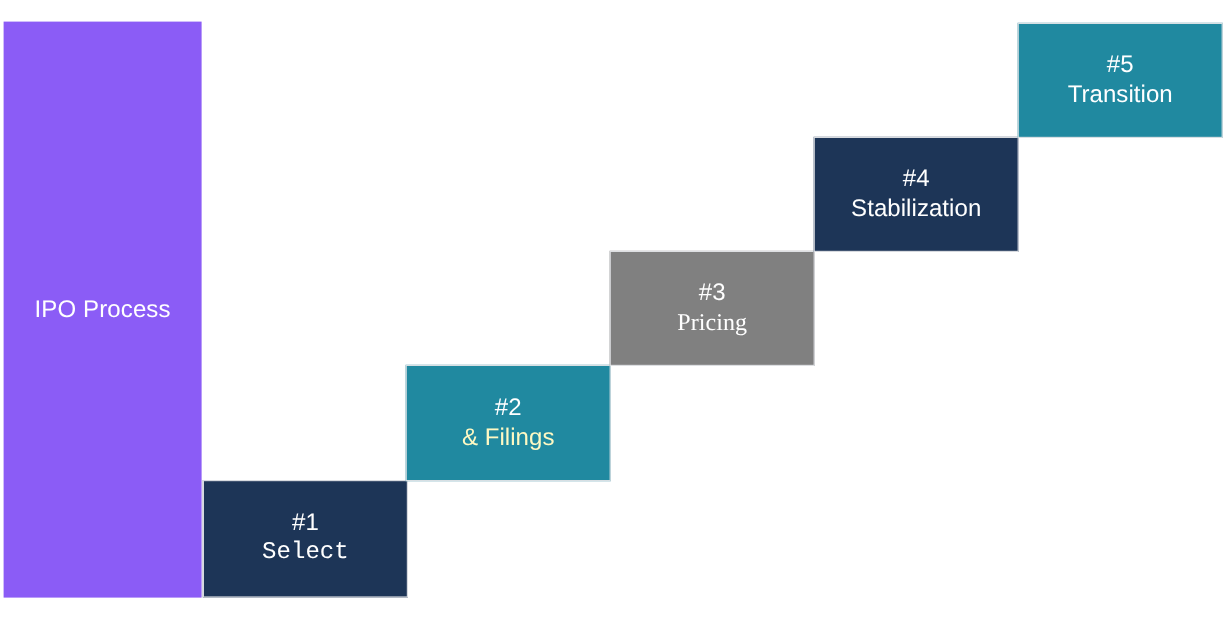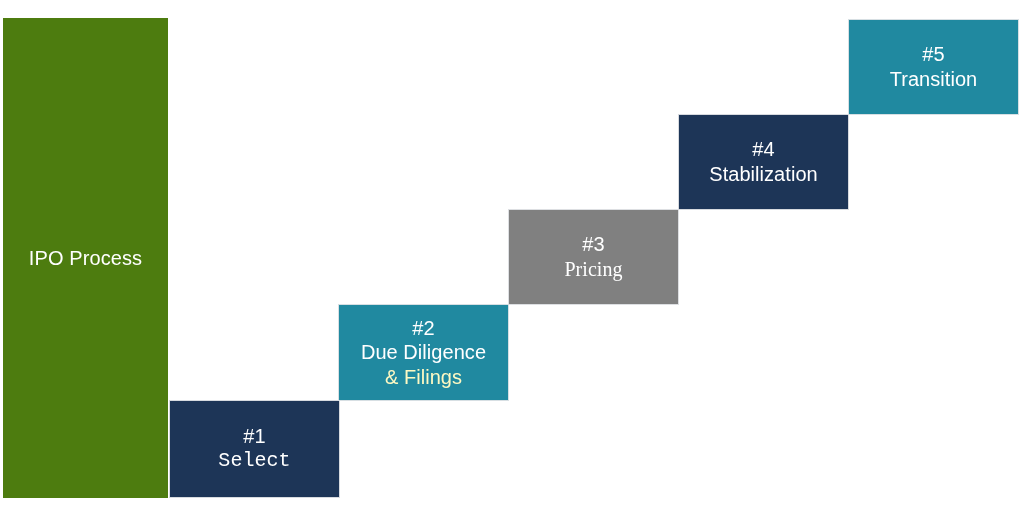--- a/index.html
+++ b/index.html
@@ -60,32 +60,31 @@
   #step-2 { left: 338px; top: 304px; width: 171px; height: 97px; }
   #step-3 { left: 508px; top: 209px; width: 171px; height: 96px; }
   #step-4 { left: 678px; top: 114px; width: 171px; height: 96px; }
   #step-5 { left: 848px; top: 19px; width: 171px; height: 96px; }
 </style>
 </head>
 <body>
 
 <div id="canvas" style="background: rgb(255, 255, 255);">
 
-  <div class="overall-bar" id="overall-bar" style="background: #4d7c0f;">
+  <div class="overall-bar" id="overall-bar" style="background: #8b5cf6;">
     <span class="overall-bar-label" style="color: rgb(255, 255, 255);">IPO Process</span>
   </div>
 
   <div class="step" id="step-1" style="background: rgb(29, 53, 87);">
     <span class="step-number" style="color: rgb(255, 255, 255);">#1</span>
     <span class="step-title-line" style="color: rgb(255, 255, 255); font-family: Liberation Mono, monospace;">Select</span>
   </div>
 
   <div class="step" id="step-2" style="background: rgb(32, 137, 160);">
     <span class="step-number" style="color: rgb(255, 255, 255);">#2</span>
-    <span class="step-title-line" style="color: rgb(255, 255, 255);">Due Diligence</span>
     <span class="step-title-line" style="color: #fef9c3;">&amp; Filings</span>
   </div>
 
   <div class="step" id="step-3" style="background: rgb(128, 128, 128);">
     <span class="step-number" style="color: rgb(255, 255, 255);">#3</span>
     <span class="step-title-line" style="color: rgb(255, 255, 255); font-family: Liberation Serif, serif;">Pricing</span>
   </div>
 
   <div class="step" id="step-4" style="background: rgb(29, 53, 87);">
     <span class="step-number" style="color: rgb(255, 255, 255);">#4</span>

